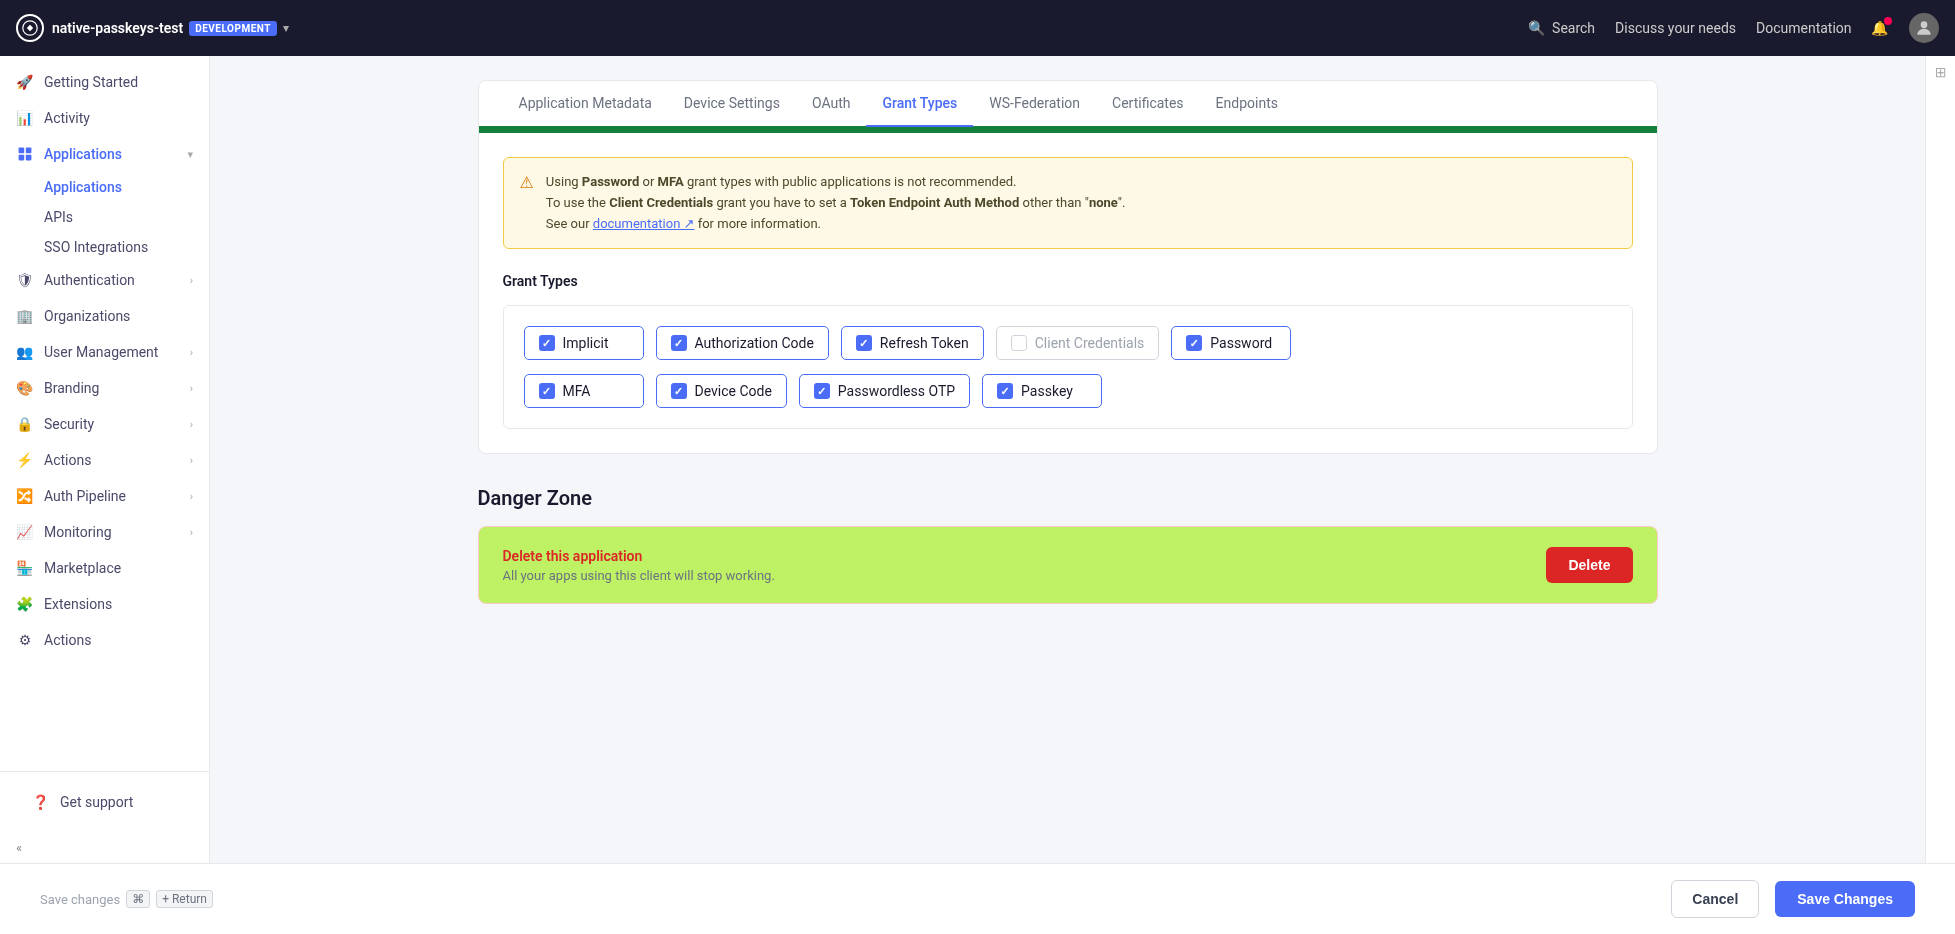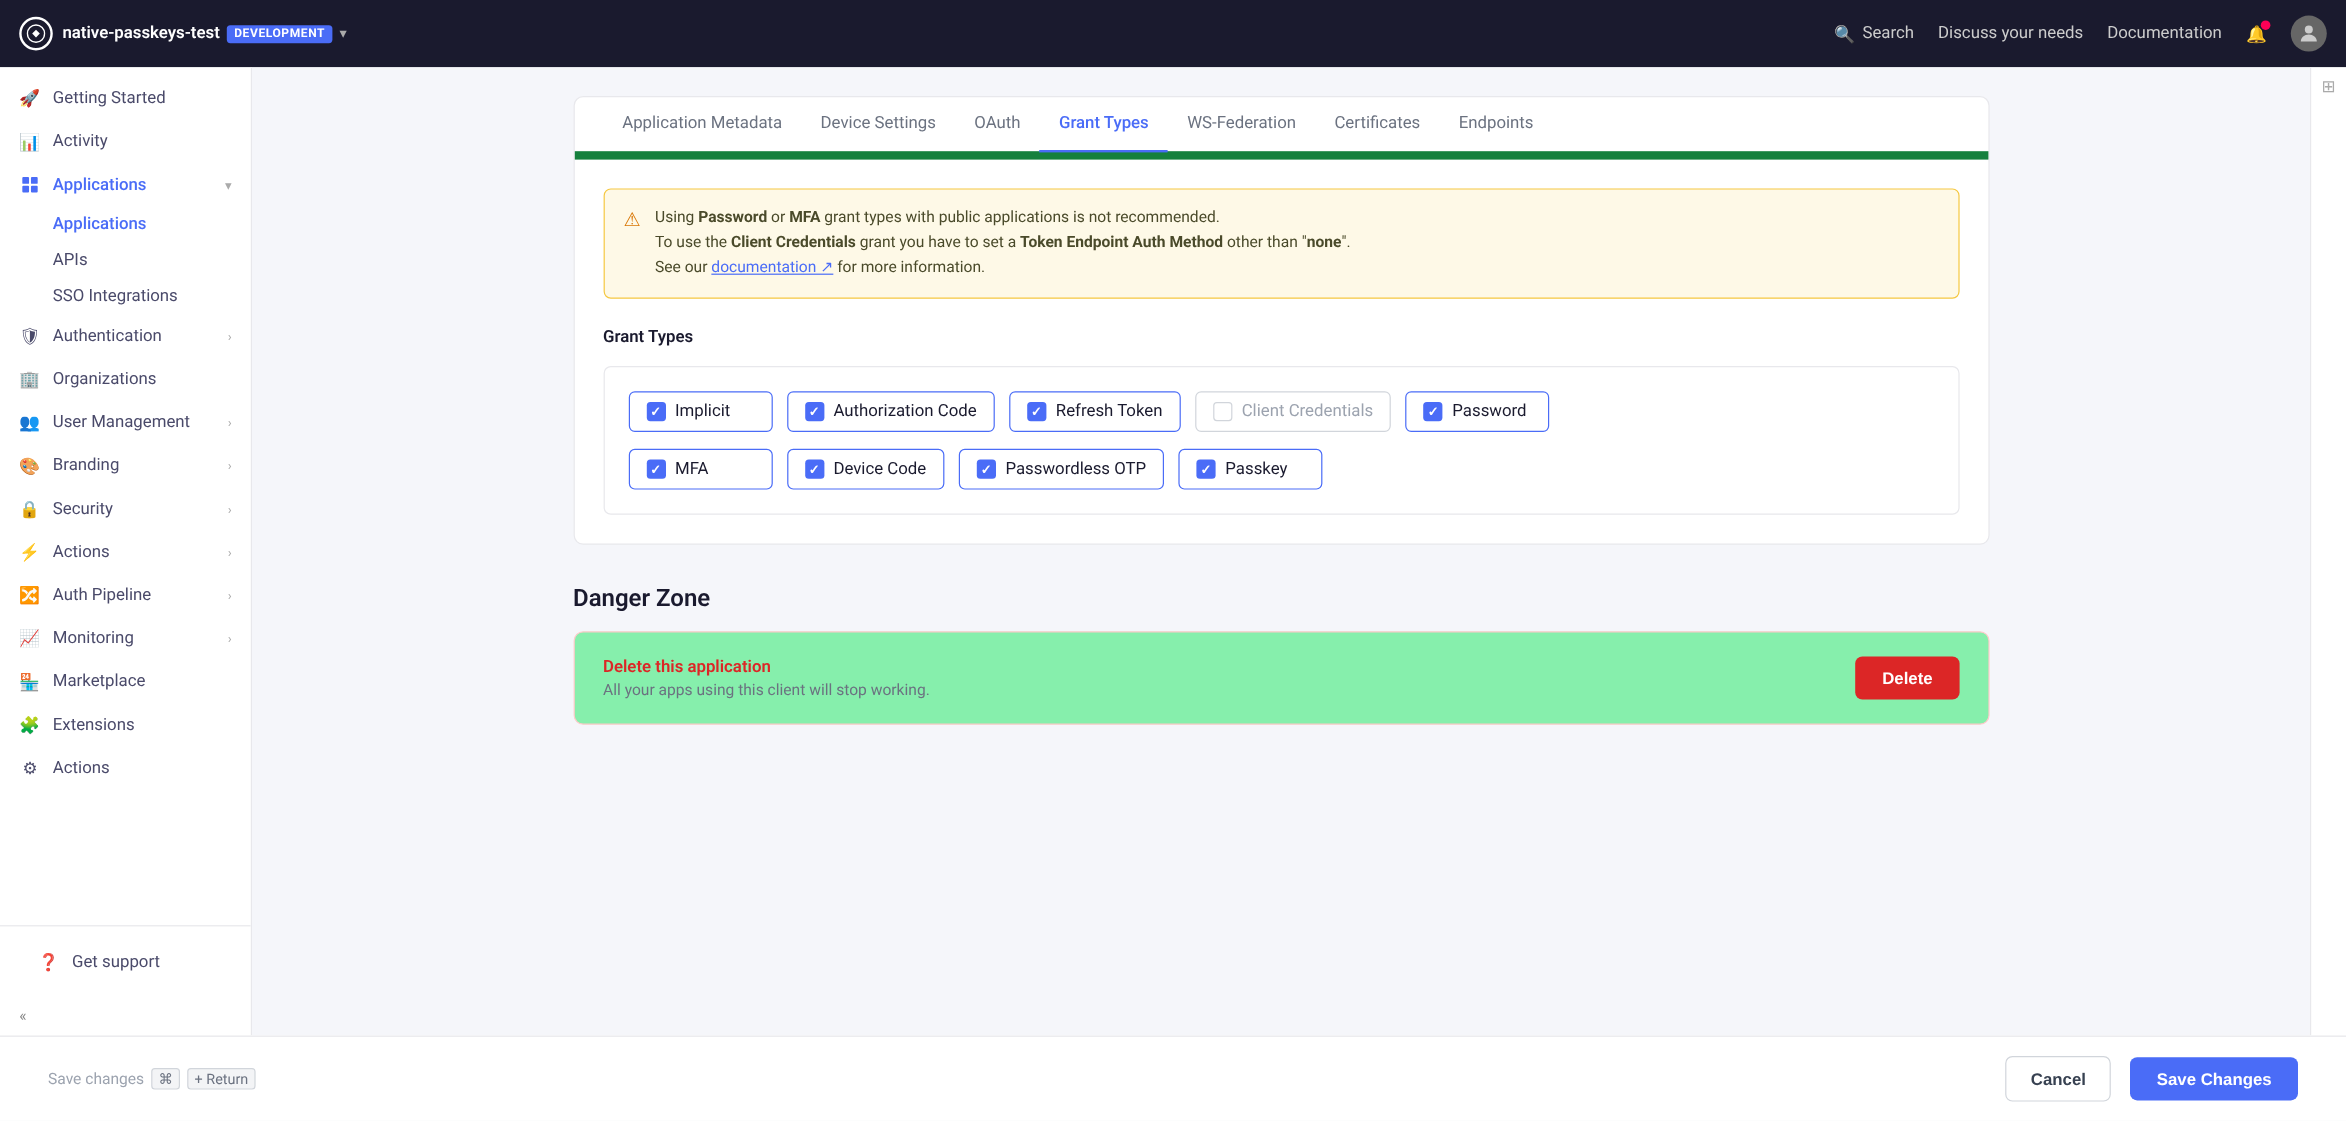--- a/index.html
+++ b/index.html
@@ -72,21 +72,21 @@
     .grant-checkbox.disabled { border-color: #d1d5db; color: #9ca3af; cursor: default; }
     .checkbox { width: 16px; height: 16px; border-radius: 3px; display: flex; align-items: center; justify-content: center; flex-shrink: 0; }
     .checkbox.checked { background: #4a6cf7; border: none; }
     .checkbox.unchecked { background: #fff; border: 1.5px solid #d1d5db; }
     .checkbox-mark { color: #fff; font-size: 11px; font-weight: 700; }
     .grant-label { font-size: 14px; color: #1a1a2e; }
     .grant-checkbox.disabled .grant-label { color: #9ca3af; }
 
     
     .danger-zone-title { font-size: 20px; font-weight: 600; color: #1a1a2e; margin-bottom: 16px; }
-    .danger-card { background: #86efac; border: 1px solid #fecaca; border-radius: 8px; padding: 20px 24px; display: flex; align-items: center; justify-content: space-between; }
+    .danger-card { background: #bef264; border: 1px solid #fecaca; border-radius: 8px; padding: 20px 24px; display: flex; align-items: center; justify-content: space-between; }
     .danger-info .danger-title { color: #dc2626; font-weight: 600; font-size: 14px; margin-bottom: 4px; }
     .danger-info .danger-desc { color: #6b7280; font-size: 13px; }
     .btn-delete { background: #dc2626; color: #fff; border: none; border-radius: 6px; padding: 10px 22px; font-size: 14px; font-weight: 600; cursor: pointer; }
 
     
     .bottom-bar { background: #fff; border-top: 1px solid #e8e8ec; padding: 16px 40px; display: flex; align-items: center; gap: 16px; flex-shrink: 0; }
     .save-hint { color: #9ca3af; font-size: 13px; display: flex; align-items: center; gap: 6px; }
     .kbd { background: #f3f4f6; border: 1px solid #d1d5db; border-radius: 3px; padding: 1px 5px; font-size: 12px; color: #6b7280; }
     .bottom-spacer { flex: 1; }
     .btn-cancel { background: #fff; color: #374151; border: 1px solid #d1d5db; border-radius: 6px; padding: 10px 20px; font-size: 14px; font-weight: 700; cursor: pointer; }

